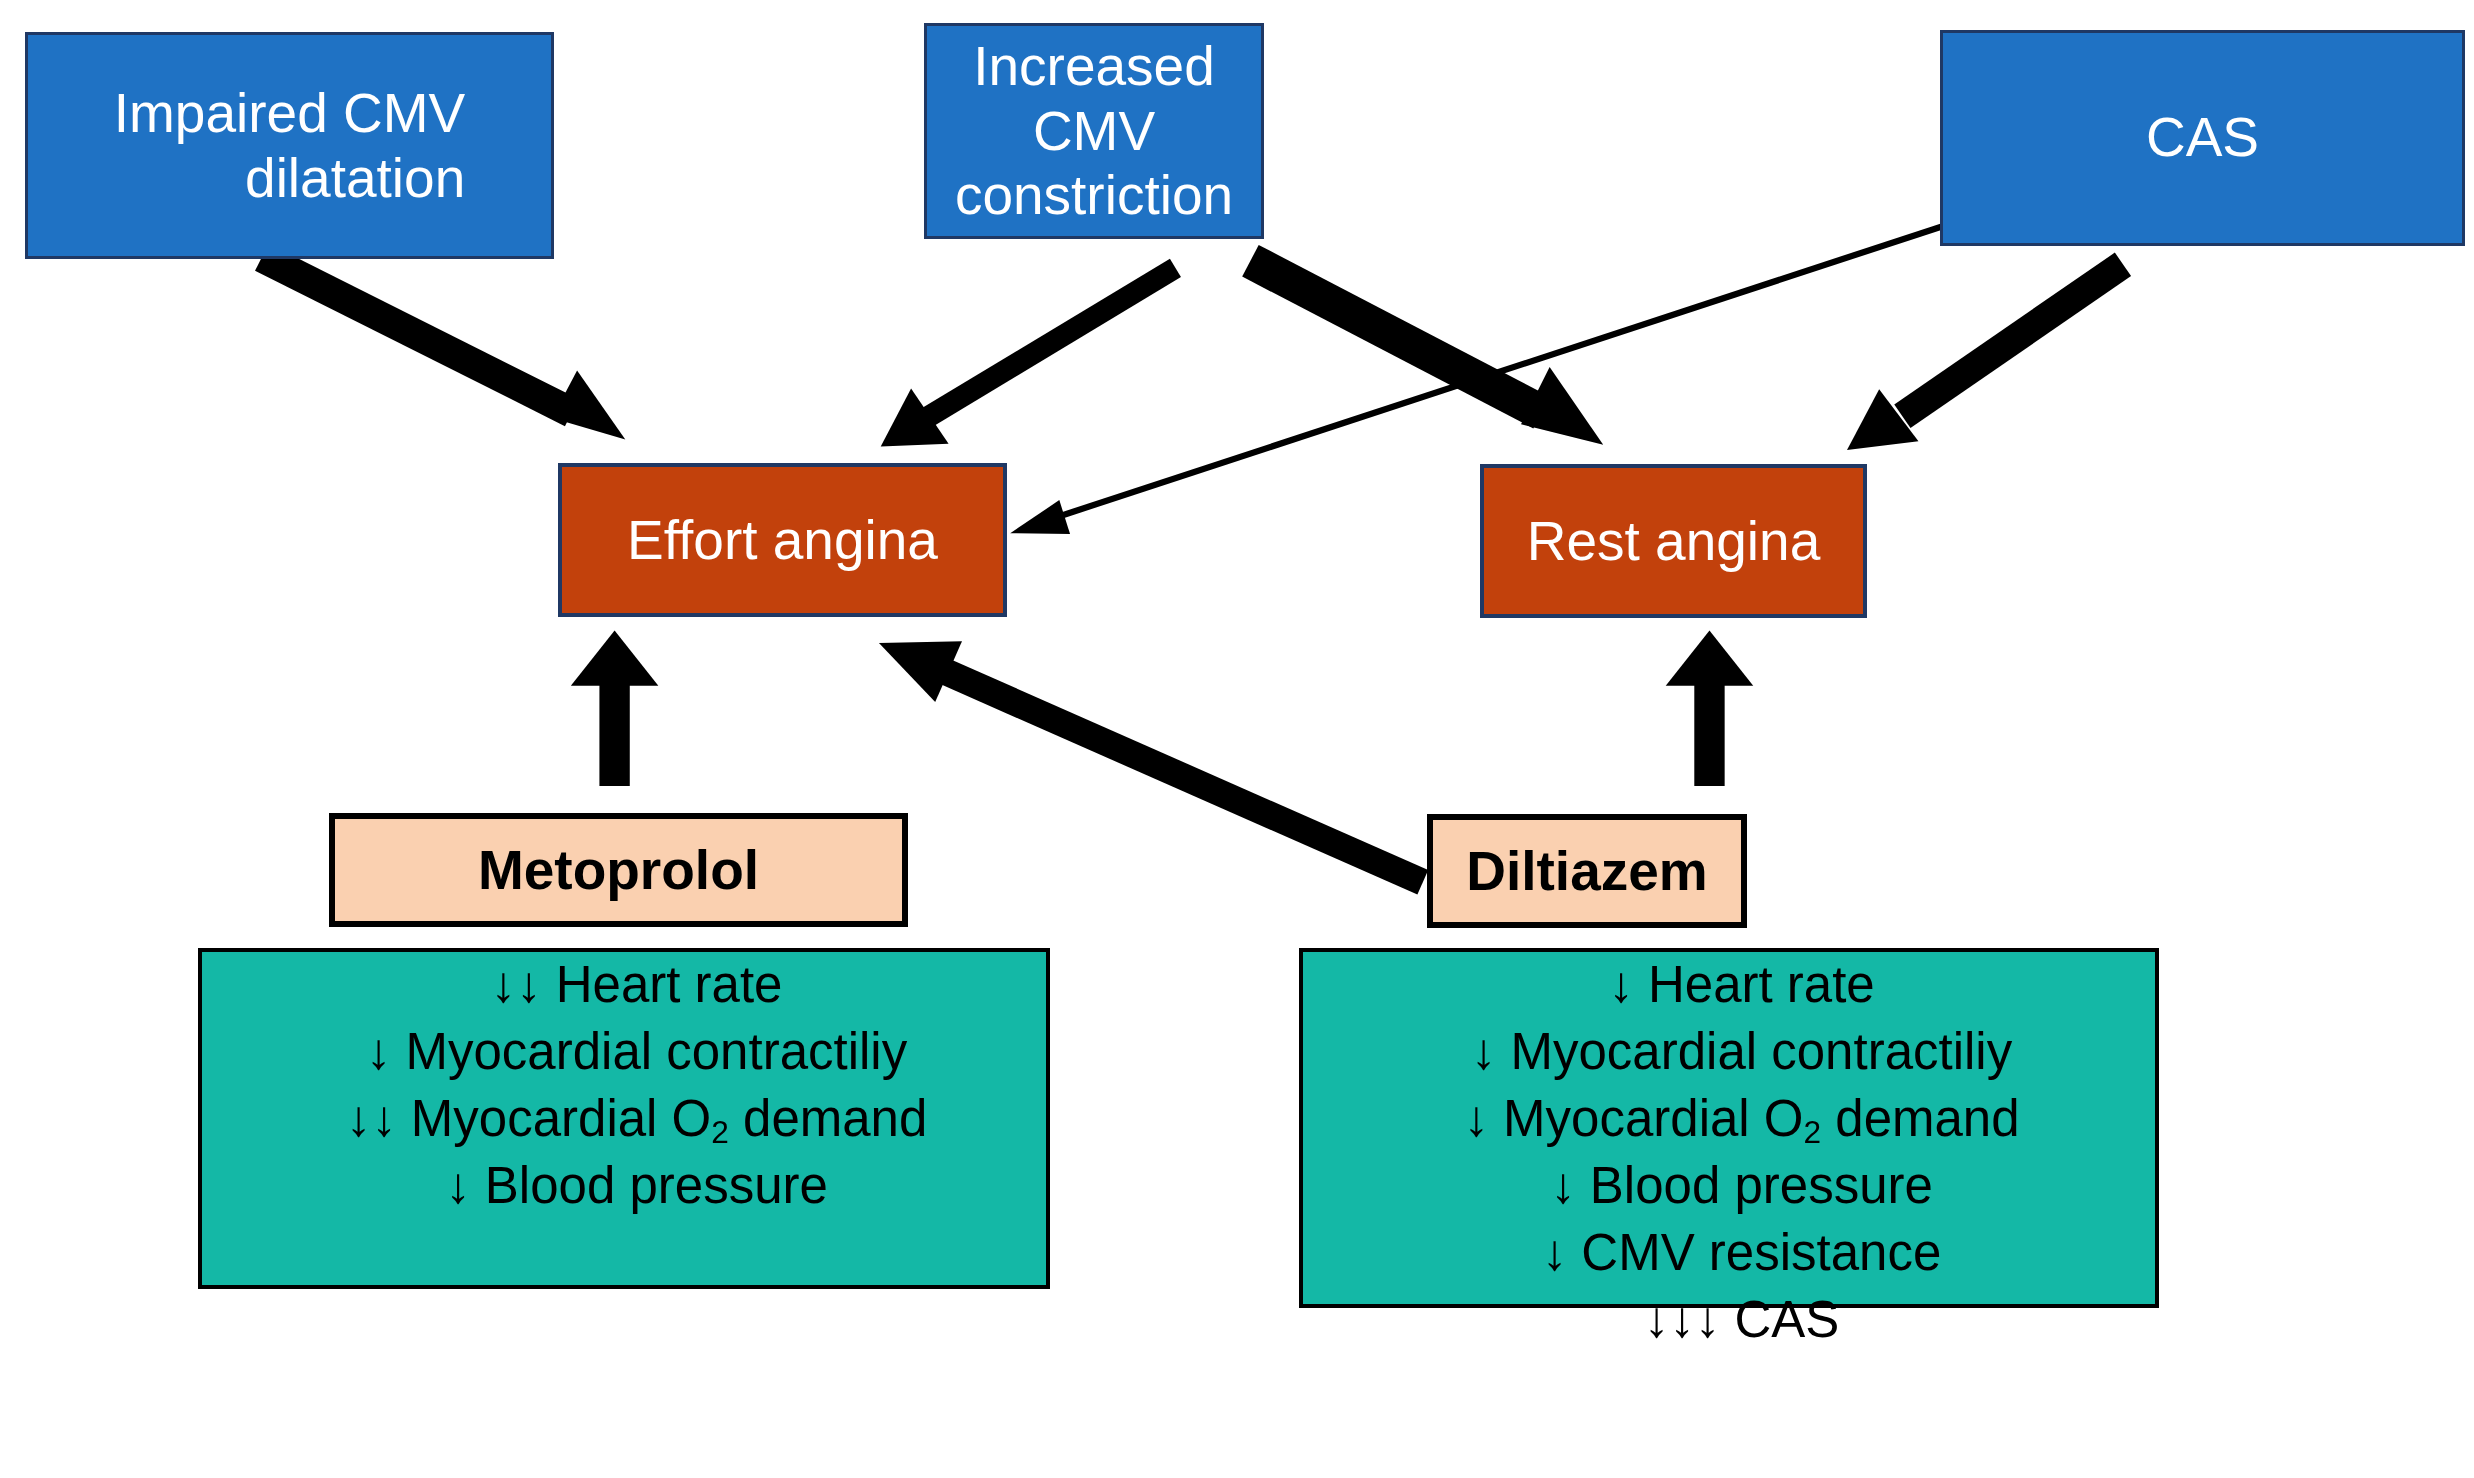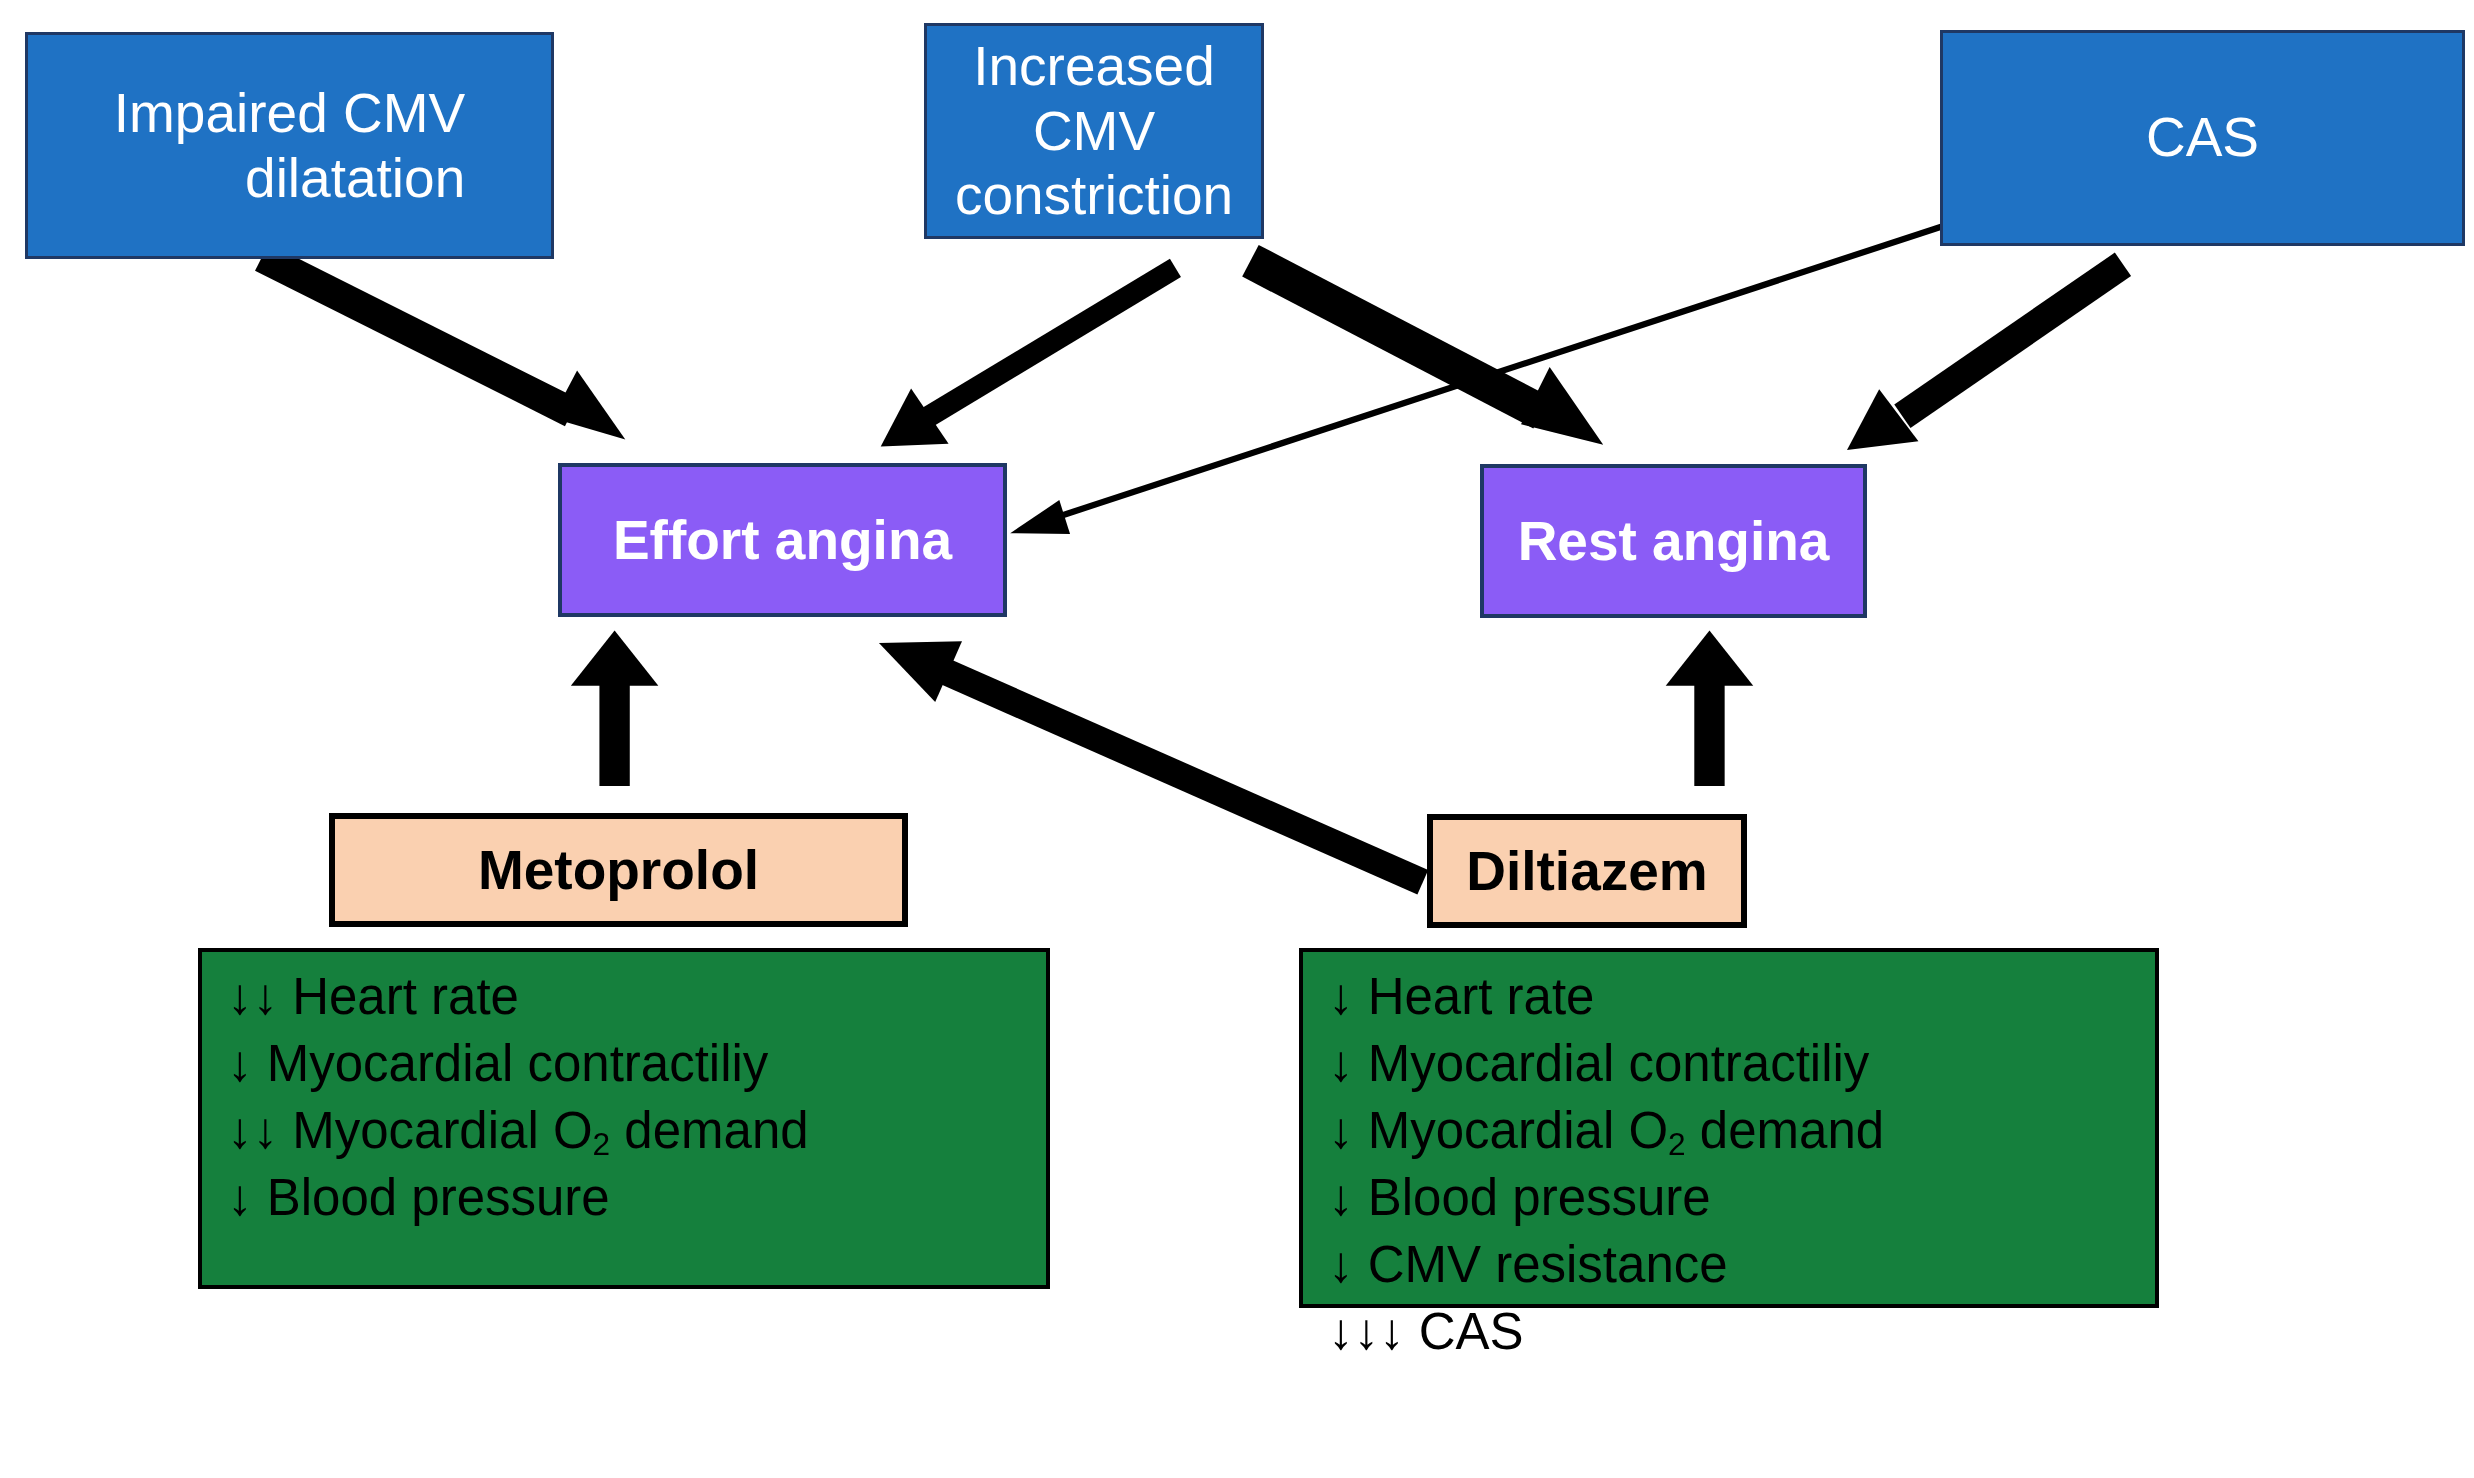--- a/index.html
+++ b/index.html
@@ -25,42 +25,43 @@
     line-height: 1.18;
   }
   .node-cause {
     background: #1f72c4;
     border: 3.6px solid #1f3864;
     color: #ffffff;
     font-size: 55px;
     font-weight: 400;
   }
   .node-symptom {
-    background: #8b5cf6;
+    background: #c2410c;
     border: 4.5px solid #1f3864;
     color: #ffffff;
     font-size: 55px;
-    font-weight: 700;
+    font-weight: 400;
   }
   .node-drug {
     background: #fad0b0;
     border: 6.3px solid #000000;
     color: #000000;
     font-size: 55px;
     font-weight: bold;
   }
   .effects-box {
     position: absolute;
     box-sizing: border-box;
-    background: #15803d;
+    background: #14b8a6;
     border: 4.5px solid #000000;
-    padding: 12px 0 16px 25px;
+    padding: 0 0 16px 25px;
     font-size: 51px;
     color: #000000;
     line-height: 1.30;
+    text-align: center;
   }
   .effect-line {
     white-space: nowrap;
     display: block;
   }
   .effect-line sub {
     font-size: 0.62em;
     vertical-align: -0.22em;
   }
   .arrow-layer {

